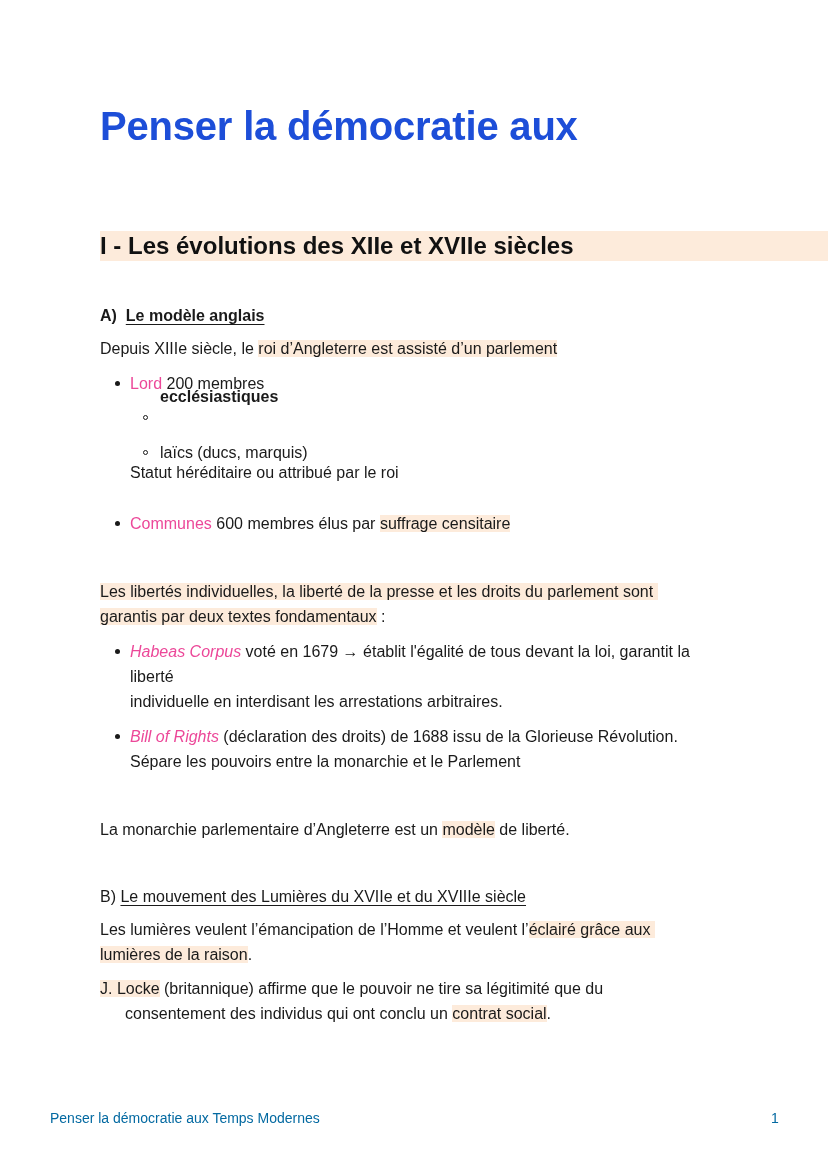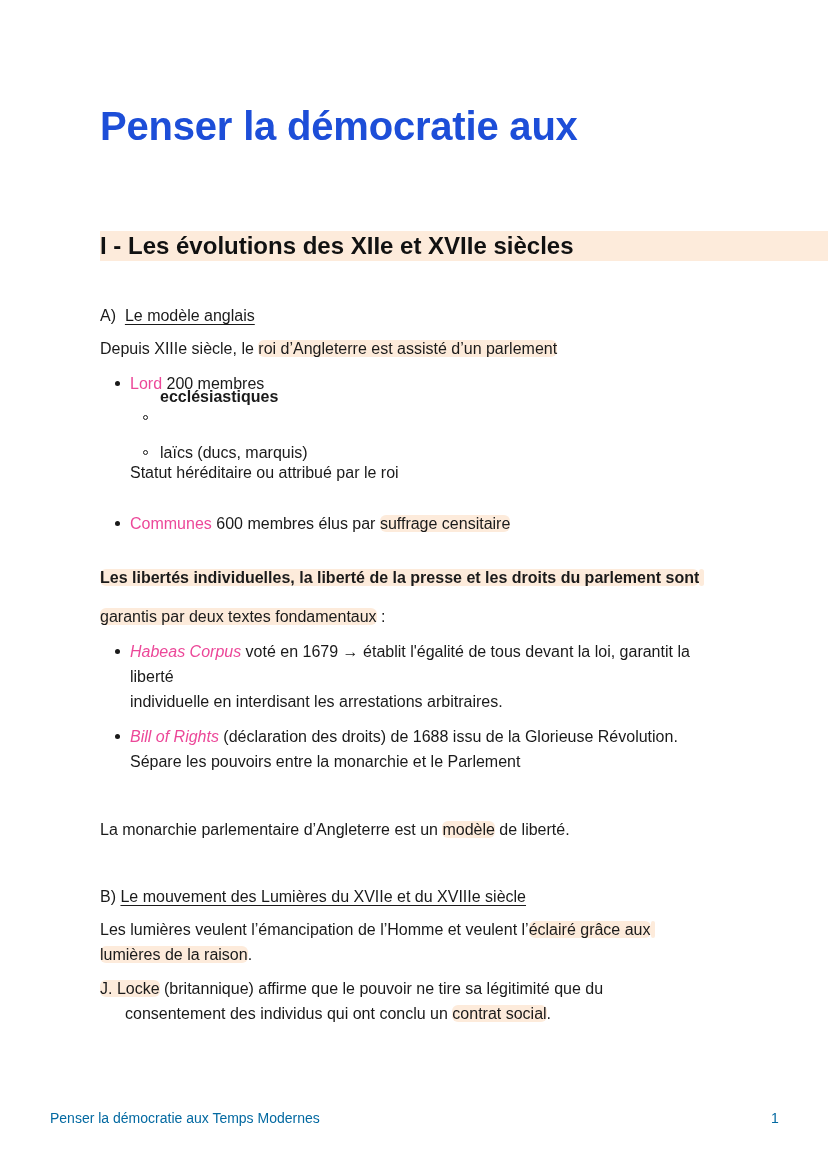--- a/index.html
+++ b/index.html
@@ -46,21 +46,21 @@
     color: #111111;
   }
   .p {
     position: absolute;
     left: 0;
     font-size: 16px;
     line-height: 25px;
     margin: 0;
     white-space: nowrap;
   }
-  .hl { background: #fdebdb; border-radius: 6px; }
+  .hl { background: #fdebdb; }
   .orange { color: #ec4899; }
   .ital { font-style: italic; }
   .u { text-decoration: underline; text-underline-offset: 3px; }
   .bullet {
     position: absolute;
     width: 5px; height: 5px;
     border-radius: 50%;
     background: #1a1a1a;
   }
   .circle {
@@ -82,42 +82,42 @@
 <body>
 
 <div class="page">
 
   <h1 class="title">
     <span>Penser la démocratie aux</span><br>
   </h1>
 
   <h2 class="h1">I - Les évolutions des XIIe et XVIIe siècles</h2>
 
-  <p class="p" style="top:303px;">
+  <p class="p" style="top:303px;font-weight:bold;">
     <span>A)</span>&nbsp;
     <span class="u">Le modèle anglais</span>
   </p>
 
   <p class="p" style="top:336px;"><span>Depuis XIIIe siècle, le </span><span class="hl">roi d’Angleterre est assisté d’un parlement</span></p>
 
   <span class="bullet" style="left:15px; top:381px;"></span>
   <p class="p" style="left:30px; top:371px;"><span class="orange">Lord</span><span> 200 membres</span></p>
 
   <span class="circle" style="left:43px; top:415px;"></span>
   <p class="p" style="left:60px; top:384px;font-weight:bold;">ecclésiastiques</p>
 
   <span class="circle" style="left:43px; top:450px;"></span>
   <p class="p" style="left:60px; top:440px;">laïcs (ducs, marquis)</p>
 
   <p class="p" style="left:30px; top:460px;">Statut héréditaire ou attribué par le roi</p>
 
   <span class="bullet" style="left:15px; top:521px;"></span>
   <p class="p" style="left:30px; top:511px;"><span class="orange">Communes</span><span> 600 membres élus par </span><span class="hl">suffrage censitaire</span></p>
 
-  <p class="p" style="top:565px;font-weight:bold;"><span class="hl">Les libertés individuelles, la liberté de la presse et les droits du parlement sont</span><span class="hl">&nbsp;</span></p>
+  <p class="p" style="top:579px;"><span class="hl">Les libertés individuelles, la liberté de la presse et les droits du parlement sont</span><span class="hl">&nbsp;</span></p>
   <p class="p" style="top:604px;"><span class="hl">garantis par deux textes fondamentaux</span><span> :</span></p>
 
   <span class="bullet" style="left:15px; top:649px;"></span>
   <p class="p" style="left:30px; top:639px;"><span class="orange ital">Habeas Corpus</span><span> voté en 1679 → établit l'égalité de tous devant la loi, garantit la</span></p>
   <p class="p" style="left:30px; top:664px;">liberté</p>
   <p class="p" style="left:30px; top:689px;">individuelle en interdisant les arrestations arbitraires.</p>
 
   <span class="bullet" style="left:15px; top:734px;"></span>
   <p class="p" style="left:30px; top:724px;"><span class="orange ital">Bill of Rights</span><span> (déclaration des droits) de 1688 issu de la Glorieuse Révolution.</span></p>
   <p class="p" style="left:30px; top:749px;">Sépare les pouvoirs entre la monarchie et le Parlement</p>

